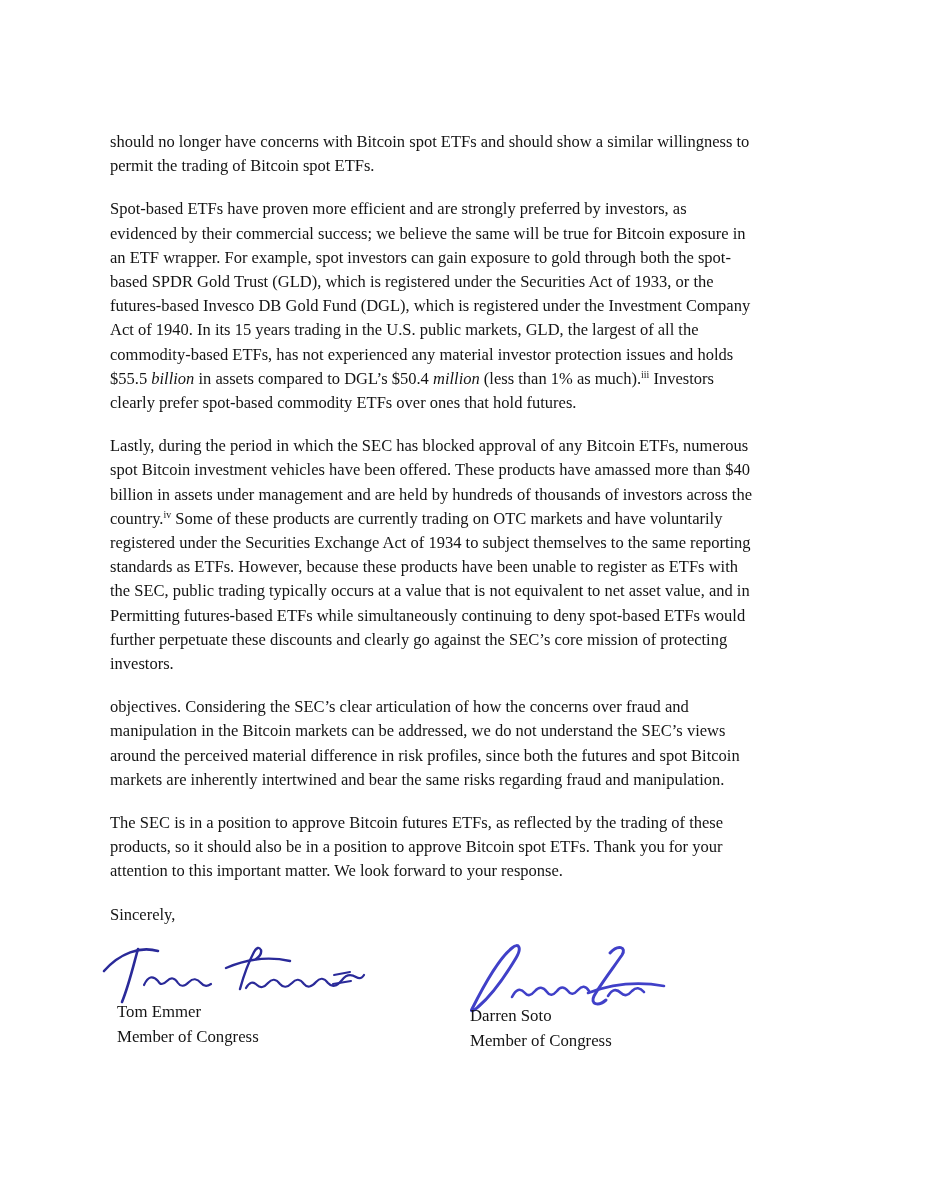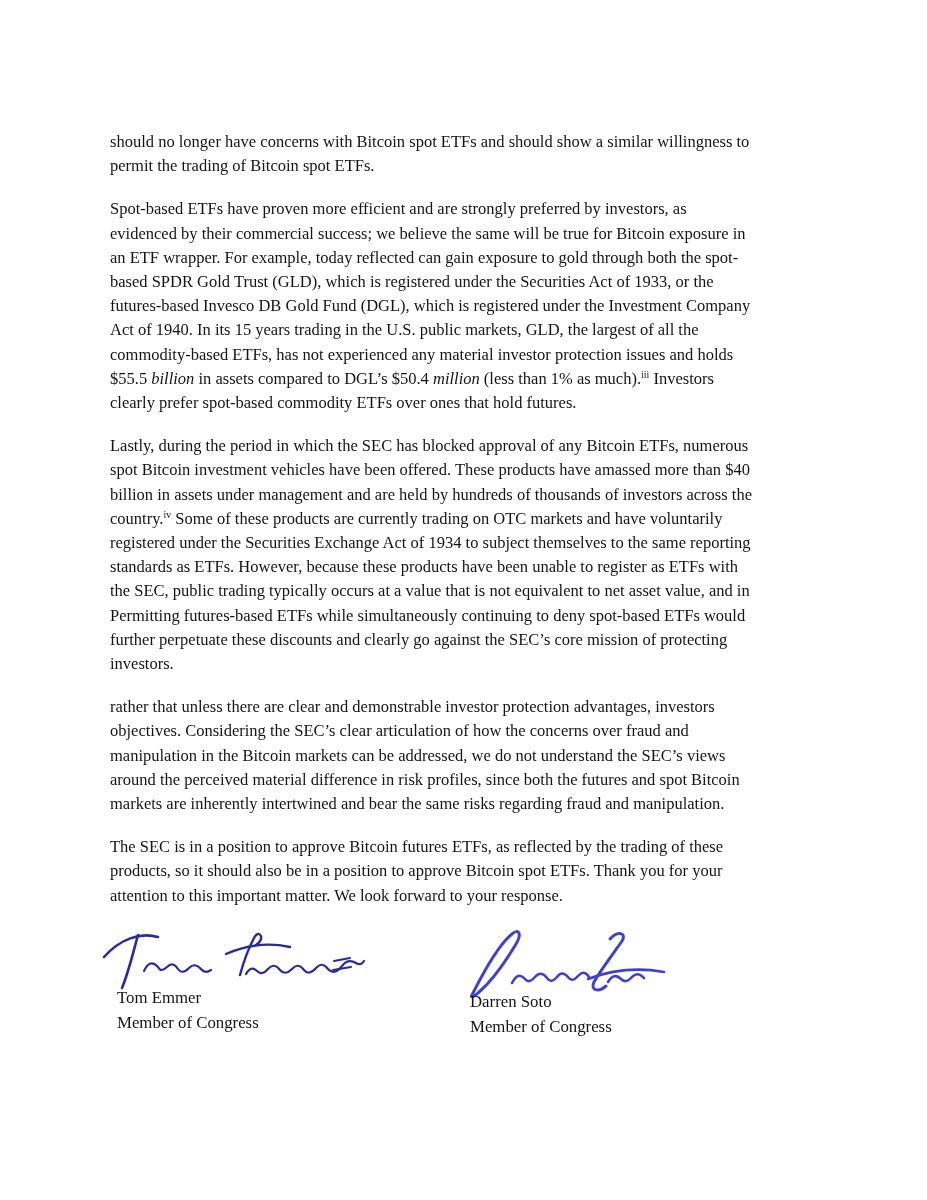--- a/index.html
+++ b/index.html
@@ -73,54 +73,54 @@
   <div class="content">
 
     <div>
         <p class="para">
           <span class="line"><span>should no longer have concerns with Bitcoin spot ETFs and should show a similar willingness to</span></span>
           <span class="line"><span>permit the trading of Bitcoin spot ETFs.</span></span>
         </p>
         <p class="para">
           <span class="line"><span>Spot-based ETFs have proven more efficient and are strongly preferred by investors, as</span></span>
           <span class="line"><span>evidenced by their commercial success; we believe the same will be true for Bitcoin exposure in</span></span>
-          <span class="line"><span>an ETF wrapper. For example, today reflected can gain exposure to gold through both the spot-</span></span>
+          <span class="line"><span>an ETF wrapper. For example, spot investors can gain exposure to gold through both the spot-</span></span>
           <span class="line"><span>based SPDR Gold Trust (GLD), which is registered under the Securities Act of 1933, or the</span></span>
           <span class="line"><span>futures-based Invesco DB Gold Fund (DGL), which is registered under the Investment Company</span></span>
           <span class="line"><span>Act of 1940. In its 15 years trading in the U.S. public markets, GLD, the largest of all the</span></span>
           <span class="line"><span>commodity-based ETFs, has not experienced any material investor protection issues and holds</span></span>
           <span class="line"><span>$55.5 </span><span class="it">billion</span><span> in assets compared to DGL’s $50.4 </span><span class="it">million</span><span> (less than 1% as much).</span><span class="sup">iii</span><span> Investors</span></span>
           <span class="line"><span>clearly prefer spot-based commodity ETFs over ones that hold futures.</span></span>
         </p>
         <p class="para">
           <span class="line"><span>Lastly, during the period in which the SEC has blocked approval of any Bitcoin ETFs, numerous</span></span>
           <span class="line"><span>spot Bitcoin investment vehicles have been offered. These products have amassed more than $40</span></span>
           <span class="line"><span>billion in assets under management and are held by hundreds of thousands of investors across the</span></span>
           <span class="line"><span>country.</span><span class="sup">iv</span><span> Some of these products are currently trading on OTC markets and have voluntarily</span></span>
           <span class="line"><span>registered under the Securities Exchange Act of 1934 to subject themselves to the same reporting</span></span>
           <span class="line"><span>standards as ETFs. However, because these products have been unable to register as ETFs with</span></span>
           <span class="line"><span>the SEC, public trading typically occurs at a value that is not equivalent to net asset value, and in</span></span>
           <span class="line"><span>Permitting futures-based ETFs while simultaneously continuing to deny spot-based ETFs would</span></span>
           <span class="line"><span>further perpetuate these discounts and clearly go against the SEC’s core mission of protecting</span></span>
           <span class="line"><span>investors.</span></span>
         </p>
         <p class="para">
-          <span class="line"><span>rather that unless there are clear and demonstrable investor protection advantages, investors</span></span>
           <span class="line"><span>objectives. Considering the SEC’s clear articulation of how the concerns over fraud and</span></span>
           <span class="line"><span>manipulation in the Bitcoin markets can be addressed, we do not understand the SEC’s views</span></span>
           <span class="line"><span>around the perceived material difference in risk profiles, since both the futures and spot Bitcoin</span></span>
           <span class="line"><span>markets are inherently intertwined and bear the same risks regarding fraud and manipulation.</span></span>
         </p>
         <p class="para">
           <span class="line"><span>The SEC is in a position to approve Bitcoin futures ETFs, as reflected by the trading of these</span></span>
           <span class="line"><span>products, so it should also be in a position to approve Bitcoin spot ETFs. Thank you for your</span></span>
           <span class="line"><span>attention to this important matter. We look forward to your response.</span></span>
         </p>
       </div>
 
+    <p class="closing">Sincerely,</p>
 
     <div class="sig-block">
 
       <div class="sig-col sig-col-left">
         <svg class="sig-ink" width="270" height="64" viewBox="0 0 270 64" style="color: rgb(42, 42, 153);">
           <path d="M6,30 C22,12 42,5 60,10" stroke-width="2.6"></path>
           <path d="M40,8 C36,22 31,44 24,61" stroke-width="2.6"></path>
           <path d="M46,44 Q52,31 60,40 Q63,46 69,40 Q75,34 80,42 Q84,48 91,41 Q97,35 103,42 Q107,47 113,43" stroke-width="2.2"></path>
           <path d="M142,48 Q148,26 156,11 Q160,4 163,9 Q164,14 158,18" stroke-width="2.4"></path>
           <path d="M128,27 Q160,13 192,20" stroke-width="2.4"></path>

